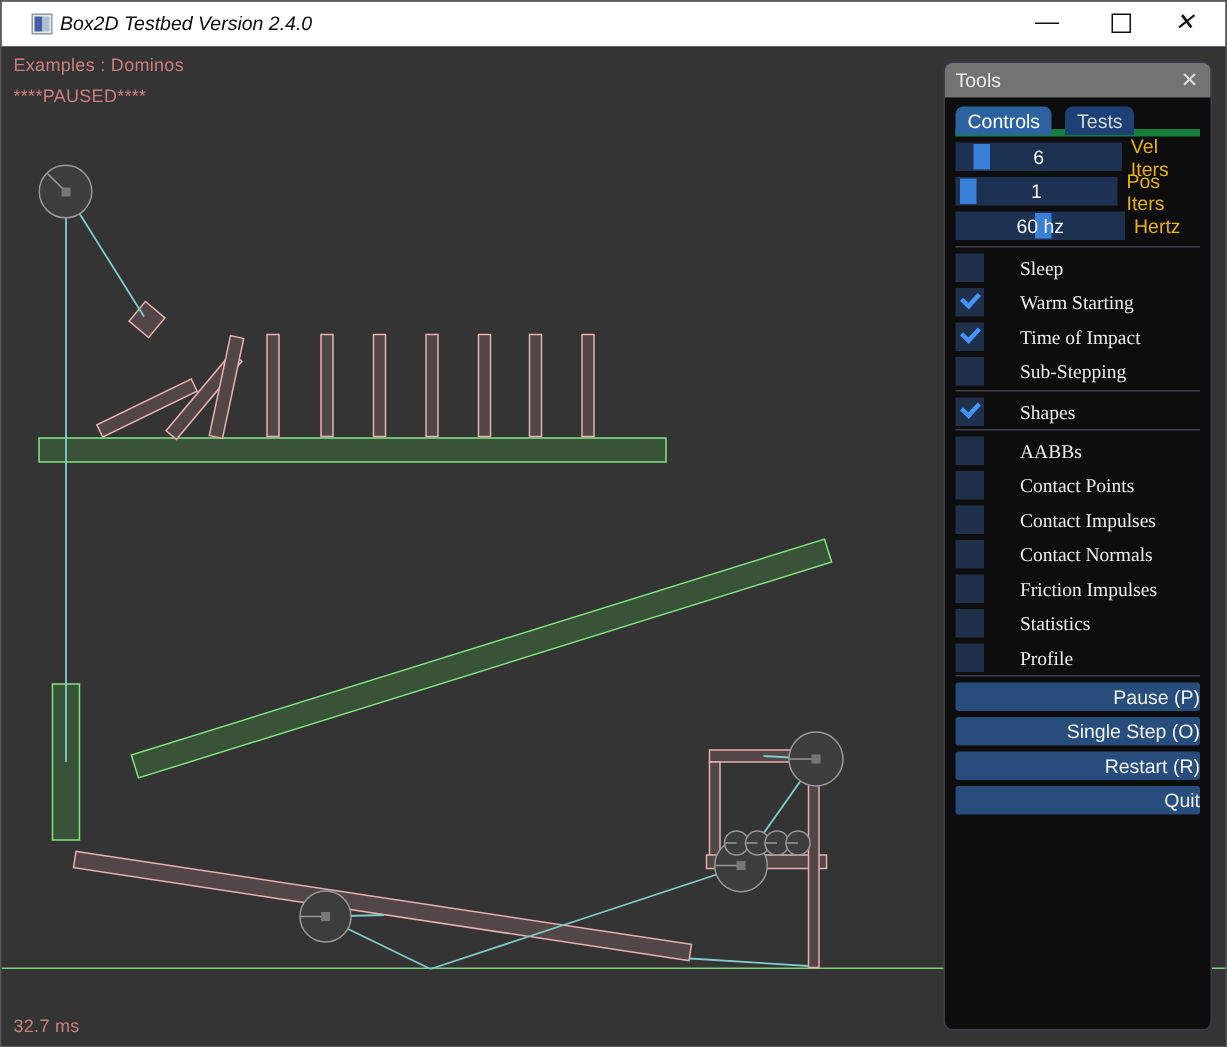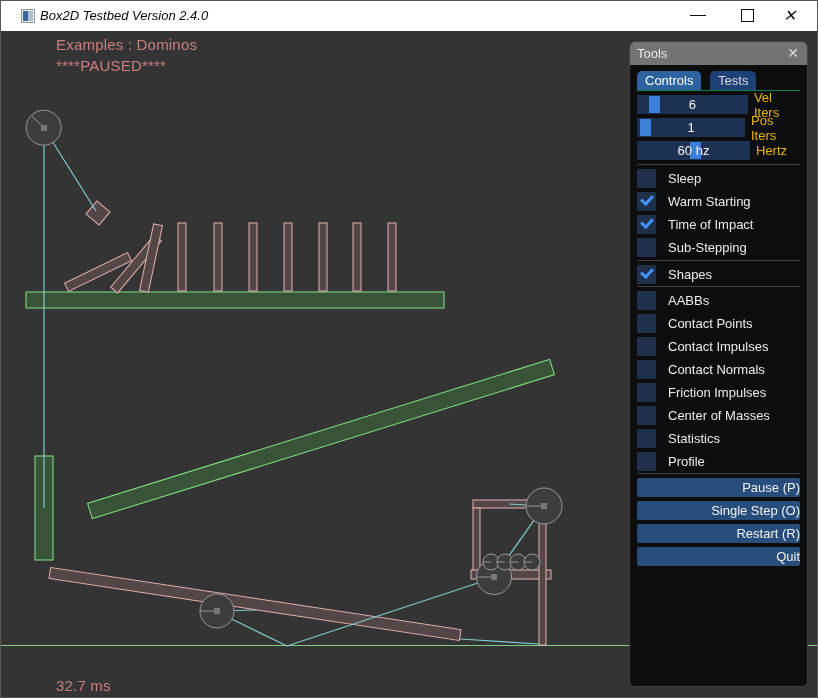--- a/index.html
+++ b/index.html
@@ -33,41 +33,41 @@
   #btn-close{ left:770px; }
   #btn-min .glyph { position:absolute; left:14px; top:14px; width:16px; height:0; border-top:1px solid #111; }
   #btn-max .glyph { position:absolute; left:15px; top:8px;  width:13px; height:13px; border:1px solid #111; }
   #btn-close .glyph { position:absolute; left:12px; top:5px; font-size:16px; font-weight:400; line-height:20px; }
   
   #canvas {
     position:absolute; left:0; top:30px; width:818px; height:668px;
     background:#343434; overflow:hidden;
   }
   #scene-svg { position:absolute; left:0; top:0; }
-  .hud-text { position:absolute; left:8px; font-size:15px; color:#cd7f7f; letter-spacing:0.2px;margin-left:47px; }
+  .hud-text { position:absolute; left:8px; font-size:12px; color:#cd7f7f; letter-spacing:0.2px; }
   #examples-label { top:5px; }
   #paused-label   { top:26px; }
   #frametime-label{ top:646px; }
   
   #tools-panel {
     position:absolute; left:628px; top:10px; width:179px; height:646px;
     background:#0d0d0d; border:1px solid #3e3e48; border-radius:6px;
     color:#ececec; font-size:13px;
   }
   #tools-titlebar {
     position:relative; height:23px; background:#737373; border-radius:5px 5px 0 0;
     line-height:23px; padding-left:7px;
   }
   #tools-close {
     position:absolute; right:5px; top:0; width:18px; height:23px;
     text-align:center; line-height:22px; color:#dcdcdc; font-size:14px;
   }
   #tools-body { position:relative; padding:6px 7px 0 7px; }
   
-  #tab-row { position:relative; height:19px; margin-bottom:0; border-bottom:1px solid #15803d; height:20px; }
+  #tab-row { position:relative; height:19px; margin-bottom:0; border-bottom:5px solid #15803d; height:20px; }
   .tab {
     display:inline-block; height:19px; line-height:19px; padding:0 8px;
     border-radius:5px 5px 0 0; margin-right:5px; vertical-align:top;
   }
   .tab.active   { background:#2d62a0; color:#fff; }
   .tab.inactive { background:#1d4077; color:#d8d8d8; }
   
   .slider-row { display:flex; align-items:center; margin-top:4px; height:19px; }
   .slider-track {
     position:relative; width:113px; height:19px; background:#1d3252; overflow:hidden;
@@ -80,21 +80,21 @@
   .slider-label { margin-left:6px; color:#eab308; }
   .separator { height:1px; background:#3f3f4a; margin:4px 0 4px 0; }
   
   .check-row { display:flex; align-items:center; height:19px; margin-top:4px; }
   .checkbox { position:relative; width:19px; height:19px; background:#1e304a; }
   .checkbox.checked::after {
     content:""; position:absolute; left:4px; top:3px; width:9px; height:5px;
     border-left:3px solid #4296fa; border-bottom:3px solid #4296fa;
     transform:rotate(-47deg);
   }
-  .check-label { margin-left:12px; }
+  .check-label { margin-left:24px;font-family:Liberation Serif, serif; }
   
   .tool-btn {
     width:163px; height:19px; margin-top:4px; background:#264d7c; border-radius:2px;
     text-align:right; line-height:19px; color:#f2f2f2;
   }
 </style>
 </head>
 <body>
 
 <div id="window">
@@ -269,24 +269,20 @@
         <div class="check-row">
           <div class="checkbox"></div>
           <span class="check-label">Contact Normals</span>
         </div>
         <div class="check-row">
           <div class="checkbox"></div>
           <span class="check-label">Friction Impulses</span>
         </div>
         <div class="check-row">
           <div class="checkbox"></div>
-          <span class="check-label">Center of Masses</span>
-        </div>
-        <div class="check-row">
-          <div class="checkbox"></div>
           <span class="check-label">Statistics</span>
         </div>
         <div class="check-row">
           <div class="checkbox"></div>
           <span class="check-label">Profile</span>
         </div>
 
         <div class="separator" style="margin-top:2px; margin-bottom:3px;"></div>
 
         <div class="tool-btn">Pause (P)</div>

